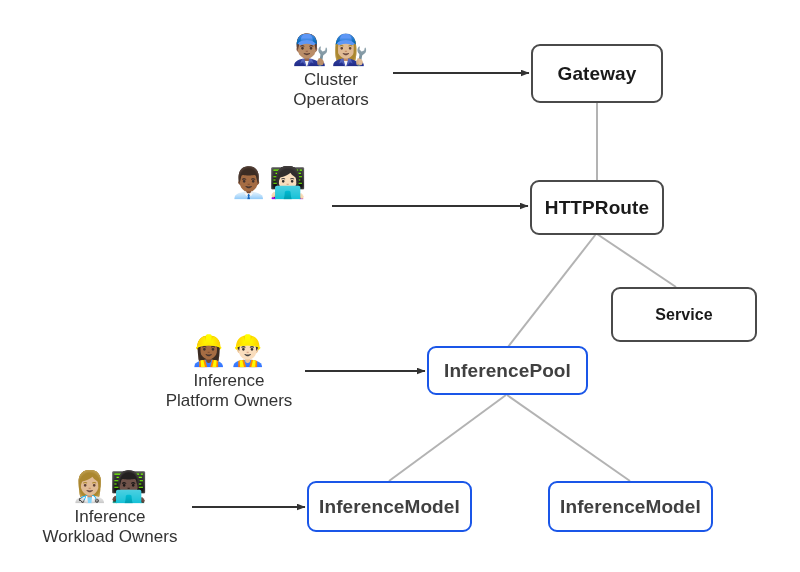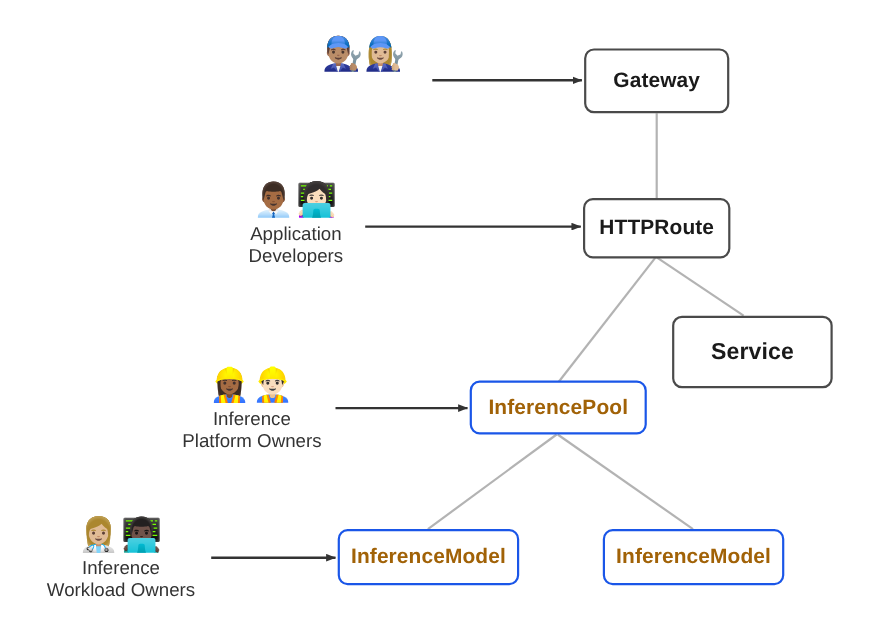--- a/index.html
+++ b/index.html
@@ -34,21 +34,21 @@
     letter-spacing: 0.1px;
     white-space: nowrap;
     text-align: right;
   }
   .node.dark {
     border: 2px solid #4a4a4a;
     color: #1a1a1a;
   }
   .node.blue {
     border: 2px solid #1a56e8;
-    color: #a16207;
+    color: #404040;
   }
   .persona {
     position: absolute;
     display: flex;
     flex-direction: column;
     align-items: center;
     width: 200px;
   }
   .persona-emoji {
     font-family: "DejaVu Sans", sans-serif;
@@ -89,33 +89,33 @@
         <line x1="393" y1="73" x2="529" y2="73" stroke="#333333" stroke-width="2.2" marker-end="url(#arrowhead)"></line>
         <line x1="332" y1="206" x2="528" y2="206" stroke="#333333" stroke-width="2.2" marker-end="url(#arrowhead)"></line>
         <line x1="305" y1="371" x2="425" y2="371" stroke="#333333" stroke-width="2.2" marker-end="url(#arrowhead)"></line>
         <line x1="192" y1="507" x2="305" y2="507" stroke="#333333" stroke-width="2.2" marker-end="url(#arrowhead)"></line>
       </g>
   </svg>
 
   <div id="nodes-layer">
       <div class="node dark" style="left: 531px; top: 44px; width: 132px; height: 59px; font-size: 19px;">Gateway</div>
       <div class="node dark" style="left: 530px; top: 180px; width: 134px; height: 55px; font-size: 19px;">HTTPRoute</div>
-      <div class="node dark" style="left: 611px; top: 287px; width: 146px; height: 66px; font-size: 21px;">Service</div>
+      <div class="node dark" style="left: 611px; top: 287px; width: 146px; height: 55px; font-size: 16px;">Service</div>
       <div class="node blue" style="left: 427px; top: 346px; width: 161px; height: 49px; font-size: 19px;">InferencePool</div>
       <div class="node blue" style="left: 307px; top: 481px; width: 165px; height: 51px; font-size: 19px;">InferenceModel</div>
       <div class="node blue" style="left: 548px; top: 481px; width: 165px; height: 51px; font-size: 19px;">InferenceModel</div>
     </div>
   <div id="personas-layer">
       <div class="persona" style="left: 231px; top: 33px;">
         <div class="persona-emoji">👨🏽‍🔧👩🏼‍🔧</div>
+        <div class="persona-label" style="color: rgb(51, 51, 51);">Cluster
+Operators</div>
       </div>
       <div class="persona" style="left: 169px; top: 166px;">
         <div class="persona-emoji">👨🏾‍💼👩🏻‍💻</div>
-        <div class="persona-label" style="color: rgb(51, 51, 51);">Application
-Developers</div>
       </div>
       <div class="persona" style="left: 129px; top: 334px;">
         <div class="persona-emoji">👷🏾‍♀️👷🏻‍♂️</div>
         <div class="persona-label" style="color: rgb(51, 51, 51);">Inference
 Platform Owners</div>
       </div>
       <div class="persona" style="left: 10px; top: 470px;">
         <div class="persona-emoji">👩🏼‍⚕️👨🏿‍💻</div>
         <div class="persona-label" style="color: rgb(51, 51, 51);">Inference
 Workload Owners</div>

